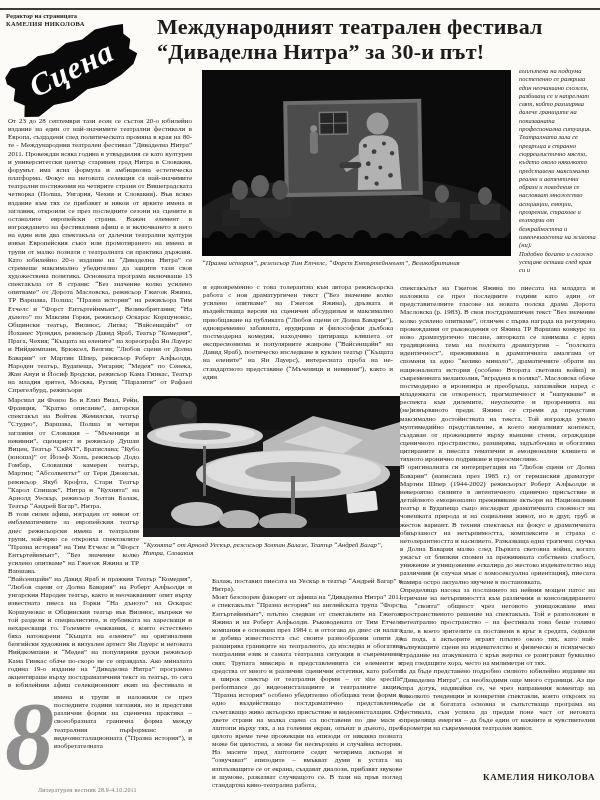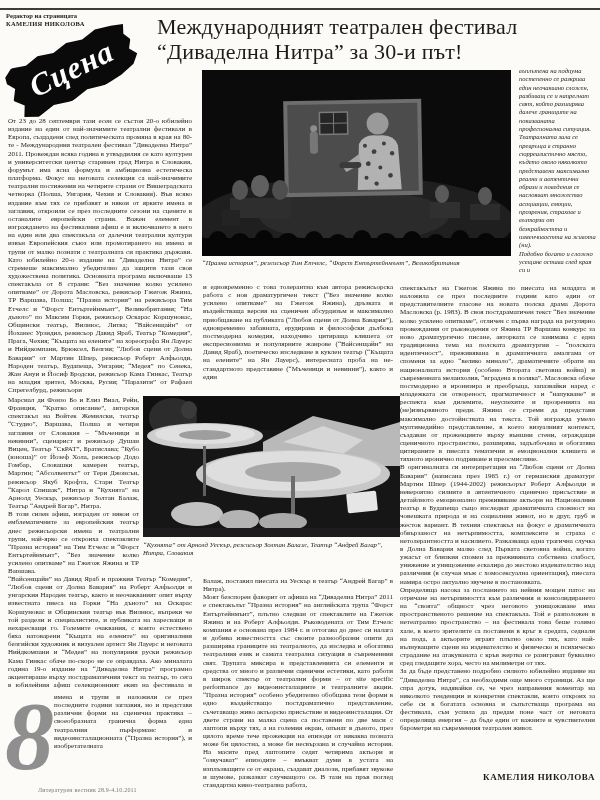--- a/index.html
+++ b/index.html
@@ -16,21 +16,21 @@
   .banner-inner{
     position:absolute;left:8px;top:26px;width:132px;height:56px;background:#0a0a0a;
     transform:rotate(-26deg);transform-origin:50% 50%;
     clip-path:polygon(2% 10%,9% 0,20% 7%,31% 1%,43% 8%,55% 2%,67% 9%,79% 3%,91% 9%,100% 16%,97% 32%,100% 46%,96% 60%,100% 74%,94% 88%,82% 96%,68% 100%,54% 93%,40% 100%,26% 92%,12% 99%,2% 88%,6% 70%,0 54%,5% 36%,1% 22%);
     display:flex;align-items:center;justify-content:center;
   }
   .banner-text{
     color:#ffffff;font-style:italic;font-weight:bold;font-size:31px;
     letter-spacing:1px;transform:translateY(-1px);
   }
-  .headline{left:157px;top:15px;width:436px;font-weight:normal;font-size:22px;line-height:24.5px;letter-spacing:.2px;}
+  .headline{left:157px;top:15px;width:436px;font-weight:bold;font-size:22px;line-height:24.5px;letter-spacing:.2px;}
   .bodytext{font-size:7px;line-height:8.15px;text-align:justify;overflow:hidden;white-space:pre-line;}
   .caption{font-style:italic;font-size:6.8px;line-height:8px;overflow:hidden;}
   .sidebar{font-style:italic;font-size:6.5px;line-height:8.3px;text-align:left;overflow:hidden;white-space:pre-line;}
   .photo{background:#000;}
   .big-number{
     font-size:98px;line-height:92px;font-style:italic;font-weight:bold;color:#8f8f8f;
   }
   .footer{font-size:6px;color:#777;letter-spacing:.2px;}
   .byline{font-weight:bold;font-size:9px;letter-spacing:.6px;text-align:right;}
 </style>
@@ -124,21 +124,21 @@
 
   <div class="abs caption" style="left:202px;top:259px;width:312px;">“Празна история”, режисьор Тим Етчелс, “Форст Ентъртейнмънт”, Великобритания</div>
 
   <div class="abs sidebar" style="left:519px;top:67px;width:79px;height:216px;">въплътена на подиума постепенно се разкрива един неочаквано сложен, разбиващ се и напрегнат свят, който разширява далече границите на показваната професионална ситуация. Театралната зала се превръща в странно сюрреалистично място, където около няколкото представени максимално реални и автентични образи и поведения се наслояват множество асоциации, емоции, прозрения, страхове и възторзи от безкрайността и изменчивостта на живота (ни).
 Подобно богато и сложно усещане остава след края си и</div>
 
   <div class="abs bodytext" style="left:8px;top:117px;width:184px;height:278px;">От 23 до 28 септември тази есен се състоя 20-о юбилейно издание на един от най-значимите театрални фестивали в Европа, създадени след политическата промяна в края на 80-те - Международния театрален фестивал “Диваделна Нитра” 2011. Провеждан всяка година в утвърдилия се като културен и университетски център старинен град Нитра в Словакия, форумът има ясна формула и амбициозна естетическа платформа. Фокус на неговата селекция са най-значимите театрални постижения на четирите страни от Вишеградската четворка (Полша, Унгария, Чехия и Словакия). Във всяко издание към тях се прибавят и някои от ярките имена и заглавия, откроили се през последните сезони на сцените в останалите европейски страни. Важен елемент в изграждането на фестивалния афиш е и включването в него на един или два спектакъла от далечни театрални култури извън Европейския съюз или промотирането на имена и трупи от малко познати с театралната си практика държави. Като юбилейно 20-о издание на “Диваделна Нитра” се стремеше максимално убедително да защити тази своя художествена политика. Основната програма включваше 13 спектакъла от 8 страни: “Без значение колко усилено опитваме” от Дорота Масловска, режисьор Гжегож Яжина, ТР Варшава, Полша; “Празна история” на режисьора Тим Етчелс и “Форст Ентъртейнмънт”, Великобритания; “На дъното” по Максим Горки, режисьор Оскарас Коршуновас, Общински театър, Вилнюс, Литва; “Вайсенщайн” от Йоханес Урзидил, режисьор Давид Яраб, Театър “Комедия”, Прага, Чехия; “Къщата на елените” на хореографа Ян Лауерс и Нийдкомпани, Брюксел, Белгия; “Любов сцени от Долна Бавария” от Мартин Шпер, режисьор Роберт Алфьолди, Народен театър, Будапеща, Унгария; “Медея” по Сенека, Жан Ануи и Йосиф Бродски, режисьор Кама Гинкас, Театър на младия зрител, Москва, Русия; “Паразити” от Рафаел Спрегелбурд, режисьори</div>
   <div class="abs bodytext" style="left:8px;top:396px;width:131px;height:177px;">Марсиал ди Фонзо Бо и Елиз Виал, Рейн, Франция, “Кратко описание”, авторски спектакъл на Войтек Жемилски, театър “Студио”, Варшава, Полша и четири заглавия от Словакия – “Мъченици и невинни”, сценарист и режисьор Душан Вицен, Театър “СкРАТ”, Братислава; “Кубо (юноша)” от Йозеф Хола, режисьор Додо Гомбар, Словашки камерен театър, Мартин; “Абсолвентът” от Тери Джонсън, режисьор Якуб Крофта, Стари Театър “Карол Спишак”, Нитра и “Кухнята” на Арнолд Уескър, режисьор Золтан Балаж, Театър “Андрей Багар”, Нитра.
 В този силен афиш, изграден от някои от емблематичните за европейския театър днес режисьорски имена и театрални трупи, най-ярко се откроиха спектаклите “Празна история” на Тим Етчелс и “Форст Ентъртейнмънт”, “Без значение колко усилено опитваме” на Гжегож Яжина и ТР Варшава,</div>
   <div class="abs bodytext" style="left:8px;top:575px;width:184px;height:114px;">“Вайсенщайн” на Давид Яраб и пражкия Театър “Комедия”, “Любов сцени от Долна Бавария” на Роберт Алфьолди и унгарския Народен театър, както и неочакваният опит върху известната пиеса на Горки “На дъното” на Оскарас Коршуновас и Общинския театър във Вилнюс, въпреки че той раздели и специалистите, и публиката на харесващи и нехаресващи го. Големите очаквания, с които естествено бяха натоварени “Къщата на елените” на оригиналния белгийски художник и визуален артист Ян Лауерс и неговата Нийдкомпани и “Медея” на популярния руски режисьор Кама Гинкас обаче по-скоро не се оправдаха. Ако миналата година 19-о издание на “Диваделна Нитра” програмно акцентираше върху постдраматичния текст за театър, то сега в юбилейния афиш селекционният екип на фестивала и неговият директор Дарина Карова търсеха разнообразието от театралните форми в съвременната сценична практика. Или още по-точно казано, целенасочено се стремяха да го превърнат в естествено, но ударно и ярко открояване на някои от най-значимите тенденции, естетики и стилове в театъра днес. Програмата не само включва водещи</div>
-  <div class="abs bodytext" style="left:54px;top:693px;width:138px;height:90px;">имена и трупи и наложили се през последните години заглавия, но и представя различни форми на сценична практика – своеобразната гранична форма една театралния пърформанс и видеоинсталационната (“Празна история”), и изобретателната</div>
+  <div class="abs bodytext" style="left:54px;top:693px;width:138px;height:90px;">имена и трупи и наложили се през последните години заглавия, но и представя различни форми на сценична практика – своеобразната гранична форма между театралния пърформанс и видеоинсталационната (“Празна история”), и изобретателната</div>
 
   <div class="abs bodytext" style="left:203px;top:283px;width:190px;height:112px;">и едновременно с това толерантна към автора режисьорска работа с нов драматургичен текст (“Без значение колко усилено опитваме” на Гжегож Яжина), дръзката и въздействаща версия на сценичен абсурдизъм и максимално приобщаване на публиката (“Любов сцени от Долна Бавария”), едновременно забавната, ерудирана и философски дълбока постмодерна комедия, находчиво цитираща клишета от експресионизма и популярните жанрове (“Вайсенщайн” на Давид Яраб), поетическо изследване в куклен театър (“Къщата на елените” на Ян Лауерс), интересната проба на не-стандартното представяне (“Мъченици и невинни”), както и един</div>
 
   <svg class="abs photo" style="left:143px;top:396px;" width="257" height="141" xmlns="http://www.w3.org/2000/svg">
     <rect width="257" height="141" fill="#161616"></rect>
     <rect x="0" y="0" width="257" height="34" fill="#101010"></rect>
 
     <ellipse cx="30" cy="22" rx="24" ry="20" fill="#2c2c2c"></ellipse>
     <ellipse cx="46" cy="14" rx="8" ry="9" fill="#3a3a3a"></ellipse>
 
@@ -158,21 +158,21 @@
     <rect x="204" y="96" width="30" height="20" rx="2" fill="#e6e6e6" transform="rotate(-6 219 106)"></rect>
 
     <ellipse cx="54" cy="118" rx="26" ry="12" fill="#c2c2c2"></ellipse>
     <ellipse cx="96" cy="124" rx="20" ry="10" fill="#b4b4b4"></ellipse>
     <ellipse cx="140" cy="126" rx="24" ry="9" fill="#a9a9a9"></ellipse>
     <rect x="0" y="132" width="257" height="9" fill="#1d1d1d"></rect>
   </svg>
 
   <div class="abs caption" style="left:143px;top:541px;width:252px;height:18px;">“Кухнята” от Арнолд Уескър, режисьор Золтан Балаж, Театър “Андрей Багар”, Нитра, Словакия</div>
 
-  <div class="abs bodytext" style="left:203px;top:577px;width:190px;height:213px;">Балаж, поставил пиесата на Уескър в театър “Андрей Багар” в Нитра).
+  <div class="abs bodytext" style="left:212px;top:577px;width:190px;height:213px;">Балаж, поставил пиесата на Уескър в театър “Андрей Багар” в Нитра).
 Моят безспорен фаворит от афиша на “Диваделна Нитра” 2011 е спектакълът “Празна история” на английската трупа “Форст Ентъртейнмънт”, плътно следван от спектаклите на Гжегож Яжина и на Роберт Алфьолди. Ръководената от Тим Етчелс компания е основана през 1984 г. и оттогава до днес си налага и добива известността със своите разнообразни опити да разширява границите на театралното, да изследва и обогатява театралния език и самата театрална ситуация в съвременния свят. Трупата миксира в представленията си елементи и средства от много и различни сценични естетики, като работи в широк спектър от театрални форми – от site specific performance до видеоинсталациите и театралните акции. “Празна история” особено убедително обобщава тези форми в едно въздействащо постдраматично представление, съчетаващо живо актьорско присъствие и видеоинсталация. От двете страни на малка сцена са поставени по две маси с лаптопи върху тях, а на големия екран, опънат в дъното, през цялото време тече прожекция на епизоди от някаква позната може би цялостна, а може би несвързана и случайна история. На масите пред лаптопите седят четирима актьори и “озвучават” епизодите – вмъкват думи в устата на изплъзващите се от екрана, създават диалози, прибавят звукове и шумове, разказват случващото се. В тази на пръв поглед стандартна кино-театрална работа,</div>
 
   <div class="abs bodytext" style="left:400px;top:284px;width:195px;height:486px;">спектакълът на Гжегож Яжина по пиесата на младата и наложила се през последните години като един от представителните гласове на новата полска драма Дорота Масловска (р. 1983). В своя постдраматичен текст “Без значение колко усилено опитваме”, отличен с първа награда на регулярно провеждания от ръководения от Яжина ТР Варшава конкурс за ново драматургично писане, авторката се занимава с една традиционна тема на полската драматургия – “полската идентичност”, преживявана в драматичната амалгама от спомени за едно “велико минало”, драматичните обрати на националната история (особено Втората световна война) и съвременната меланхолия, “вградена в поляка”. Масловска обаче постмодерно я иронизира и преобръща, запазвайки наред с младежката си отвореност, прагматичност и “напукване” и респекта към дилемите, неуспехите и прозренията на (не)извървяното преди. Яжина се стреми да представи максимално достойнствата на текста. Той изгражда умело мултимедийно представление, в което визуалният контекст, създаван от прожекциите върху външни стени, ограждащи сценичното пространство, разширява, задълбочава и обогатява цитираните в пиесата тематични и емоционални клишета и тяхното иронично подриване и преосмисляне.
 В оригиналната си интерпретация на “Любов сцени от Долна Бавария” (написана през 1965 г.) от германския драматург Мартин Шпер (1944-2002) режисьорът Роберт Алфьолди и невероятно силните в автентичното сценично присъствие и детайлното емоционално преживяване актьори на Националния театър в Будапеща също изследват драматичната сложност на човешката природа и на социалния живот, но в друг, груб и жесток вариант. В техния спектакъл на фокус е драматичната обвързаност на нетърпимостта, комплексите и страха с нетолерантността и насилието. Разказваща една трагична случка в Долна Бавария малко след Първата световна война, когато ужасът от близкия спомен за преживяната собствена слабост, унижение и унищожение ескалира до жестоко издевателство над различния (в случая мъж с хомосексуална ориентация), пиесата намира остро актуално звучене в постановката.
 Определяща насока за посланието на нейния мощен патос на отричане на нетърпимостта към различния и консолидирането на “своята” общност чрез неговото унищожаване има пространственото решение на спектакъла. Той е разположен в нетеатрално пространство – на фестивала това беше голямо хале, в което зрителите са поставени в кръг в средата, седнали на пода, а актьорите играят плътно около тях, като най-вълнуващите сцени на издевателство и физическо и психическо страдание на атакуваната с кръв жертва се разиграват буквално сред гледащите хора, често на милиметри от тях.
 За да бъде представено подробно силното юбилейно издание на “Диваделна Нитра”, са необходими още много страници. Аз ще спра дотук, надявайки се, че чрез направения коментар на няколкото тенденции и конкретни спектакли, които откроих за себе си в богатата основна и съпътстваща програма на фестивала, съм успяла да предам поне част от неговата определяща енергия – да бъде един от важните и чувствителни барометри на съвременния театрален живот.</div>
 
   <div class="abs byline" style="left:400px;top:772px;width:195px;">КАМЕЛИЯ НИКОЛОВА</div>
 
   <div class="abs big-number" style="left:5px;top:690px;">8</div>

